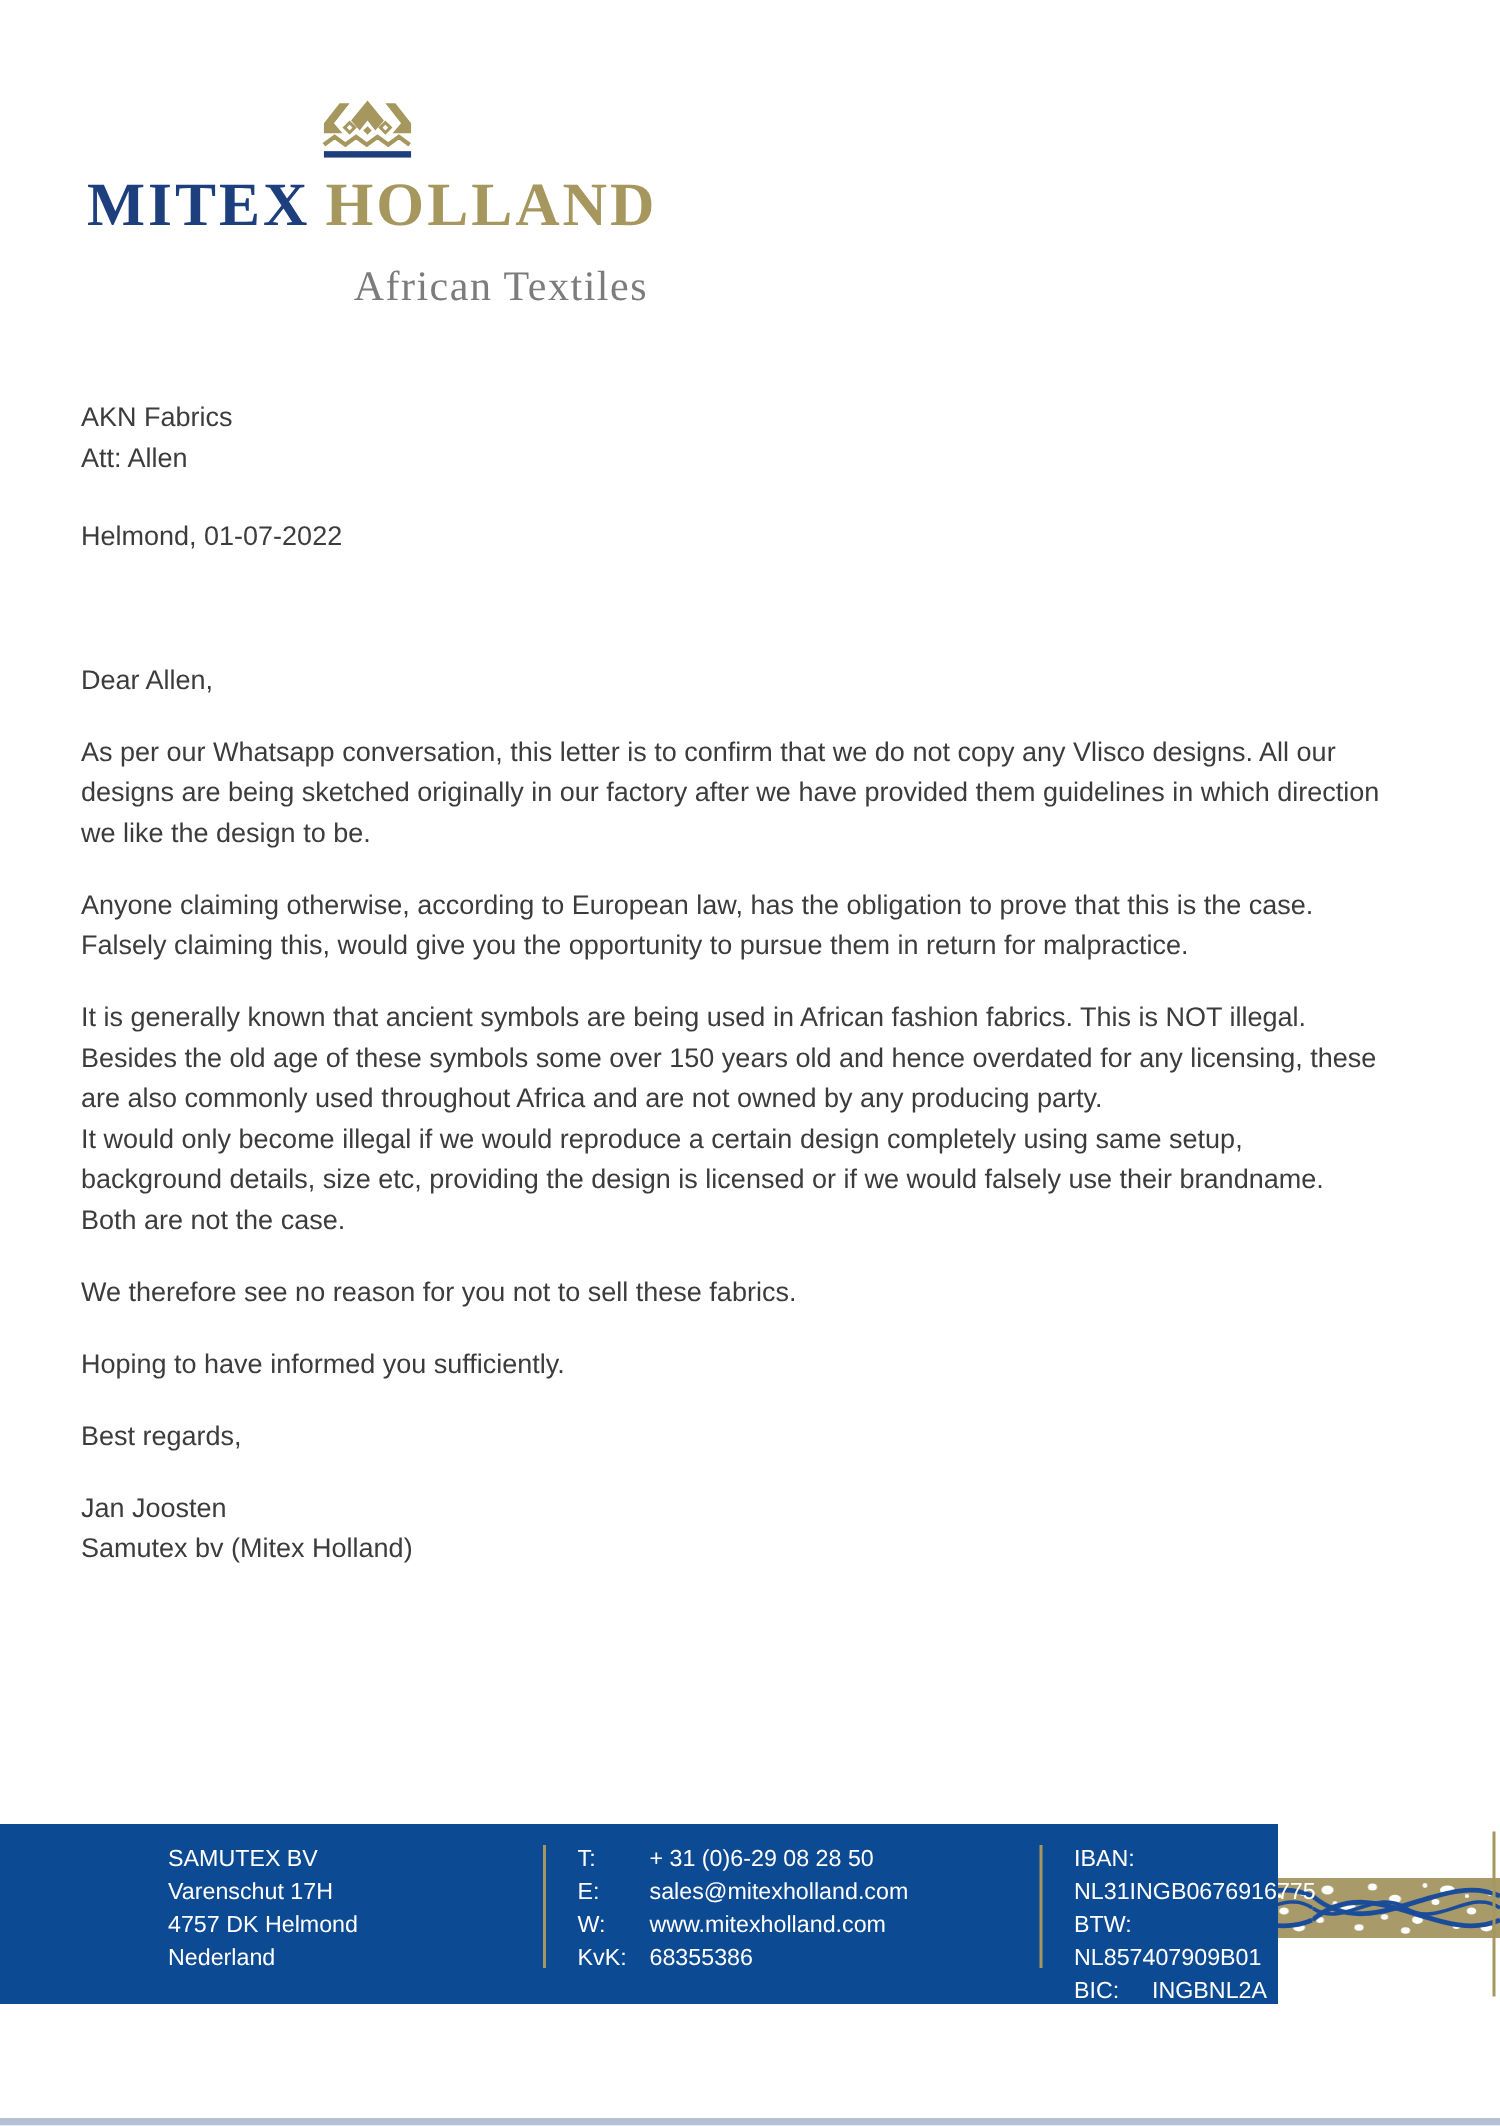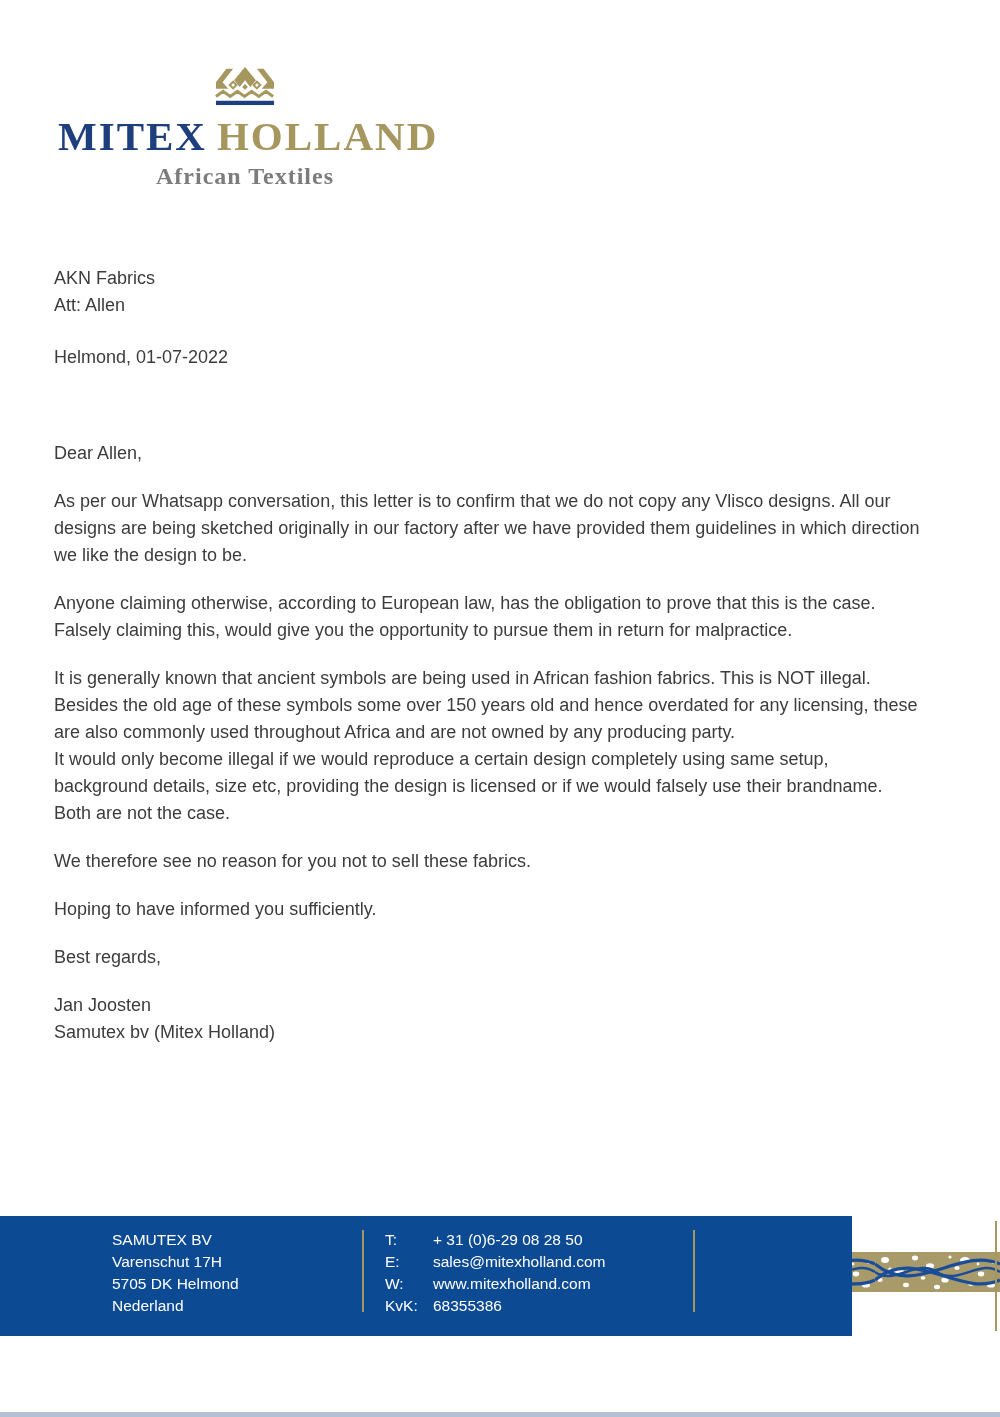--- a/index.html
+++ b/index.html
@@ -2,28 +2,28 @@
 <html><head>
 <meta charset="utf-8">
 <style>
   html,body{margin:0;padding:0;background:#e8e8e8;}
   .page{
     position:relative;width:1000px;height:1417px;margin:0 auto;
     background:#ffffff;overflow:hidden;
     font-family:"Liberation Sans",sans-serif;
   }
   
-  .logo{position:absolute;top:66px;left:58px;width:374px;text-align:center;}
+  .logo{position:absolute;top:66px;left:58px;width:374px;text-align:right;}
   .crown{display:block;margin:0 auto 10px auto;}
   .brand{font-family:"Liberation Serif",serif;font-weight:bold;font-size:41px;
          letter-spacing:2px;line-height:1;white-space:nowrap;}
   .brand .mitex{color:#1d3f7d;}
   .brand .holland{color:#a6975f;margin-left:10px;}
-  .tagline{font-family:"Liberation Serif",serif;font-weight:bold;font-size:24px;
-           color:#7c7c7c;letter-spacing:1px;margin-top:6px;}
+  .tagline{font-family:"Liberation Serif",serif;font-weight:normal;font-size:28px;
+           color:#7c7c7c;letter-spacing:1px;margin-top:19px;}
   
   .letter{position:absolute;left:54px;top:265px;width:872px;
           font-size:18px;line-height:27px;color:#3c3c3c;}
   .letter p{margin:21px 0 0 0;}
   .letter .dateline{margin-top:25px;}
   .letter .salutation{margin-top:69px;}
   .signature{margin-top:21px;}
   
   .band{position:absolute;left:0;top:1252px;width:1000px;height:40px;display:block;}
   .footer-bar{position:absolute;left:0;top:1216px;width:852px;height:120px;
@@ -130,21 +130,21 @@
         </g>
       </pattern>
     </defs>
     <rect width="1000" height="40" fill="url(#afr)"></rect>
   </svg>
 
   <footer class="footer-bar">
     <div class="fcol col-address">
       <div>SAMUTEX BV</div>
       <div>Varenschut 17H</div>
-      <div>5705 DK Helmond</div>
+      <div>4757 DK Helmond</div>
       <div>Nederland</div>
     </div>
 
     <div class="fdivider d1"></div>
 
     <div class="fcol col-contact">
       <div class="frow">
         <span class="flabel">T:</span><span>+ 31 (0)6-29 08 28 50</span>
       </div>
       <div class="frow">
@@ -153,19 +153,30 @@
       <div class="frow">
         <span class="flabel">W:</span><span>www.mitexholland.com</span>
       </div>
       <div class="frow">
         <span class="flabel">KvK:</span><span>68355386</span>
       </div>
     </div>
 
     <div class="fdivider d2"></div>
 
+    <div class="fcol col-bank">
+      <div class="frow">
+        <span class="flabel">IBAN:</span><span>NL31INGB0676916775</span>
+      </div>
+      <div class="frow">
+        <span class="flabel">BTW:</span><span>NL857407909B01</span>
+      </div>
+      <div class="frow">
+        <span class="flabel">BIC:</span><span>INGBNL2A</span>
+      </div>
+    </div>
 
     <div class="fdivider edge"></div>
   </footer>
 
   <div class="footer-strip"></div>
 
 </div>
 
 </body></html>

